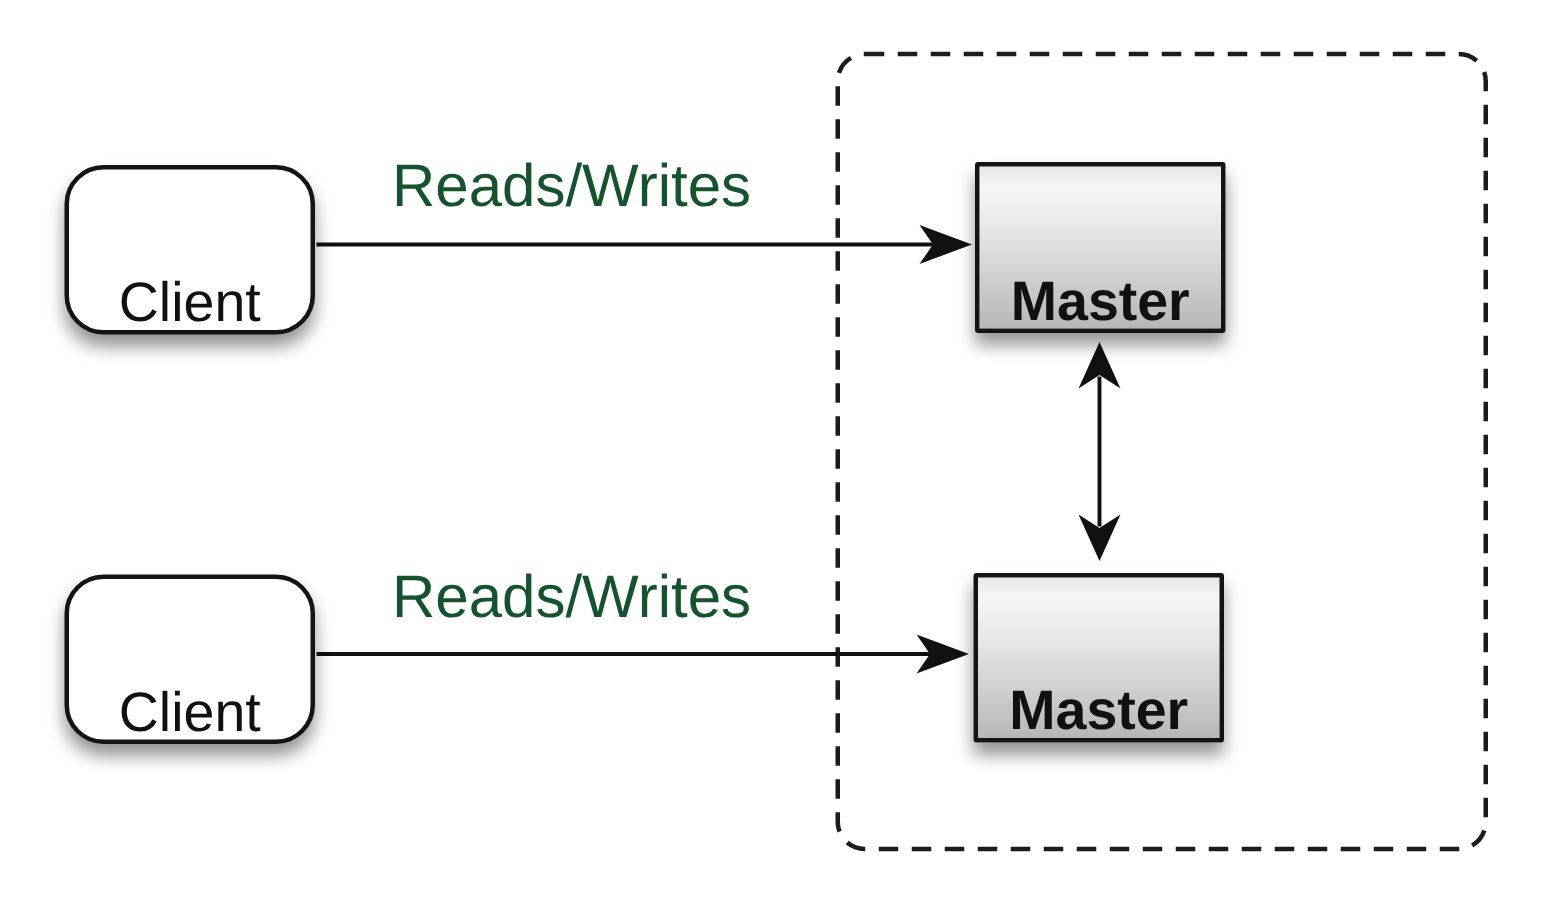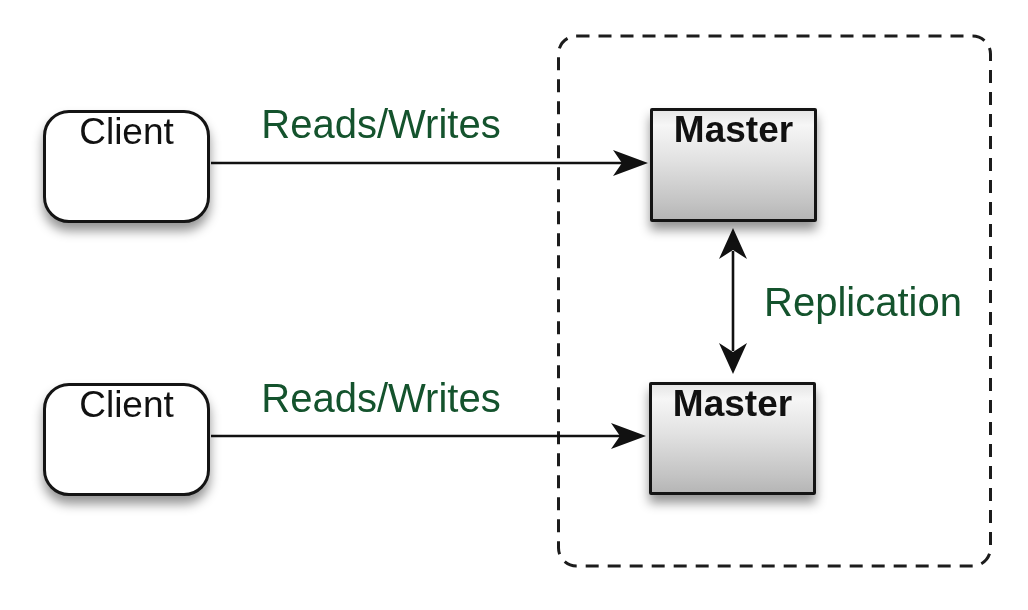--- a/index.html
+++ b/index.html
@@ -19,21 +19,21 @@
   svg.connector-layer {
     position: absolute;
     left: 0;
     top: 0;
     width: 1028px;
     height: 610px;
   }
   .node {
     position: absolute;
     display: flex;
-    align-items: flex-start;
+    align-items: flex-end;
     justify-content: center;
     box-sizing: border-box;
     font-size: 37px;
     line-height: 1;
     white-space: nowrap;
   }
   .node-client {
     background: #ffffff;
     border: 3.5px solid #141414;
     border-radius: 26px;
@@ -99,15 +99,14 @@
   </div>
 
   <div class="node node-master" style="left:649px; top:382px; width:167px; height:113px;">
     <span>Master</span>
   </div>
 
   <div class="edge-label" style="left:381px; top:104px;">Reads/Writes</div>
 
   <div class="edge-label" style="left:381px; top:378px;">Reads/Writes</div>
 
-  <div class="edge-label" style="left:863px; top:282px;">Replication</div>
 
 </div>
 
 </body></html>

